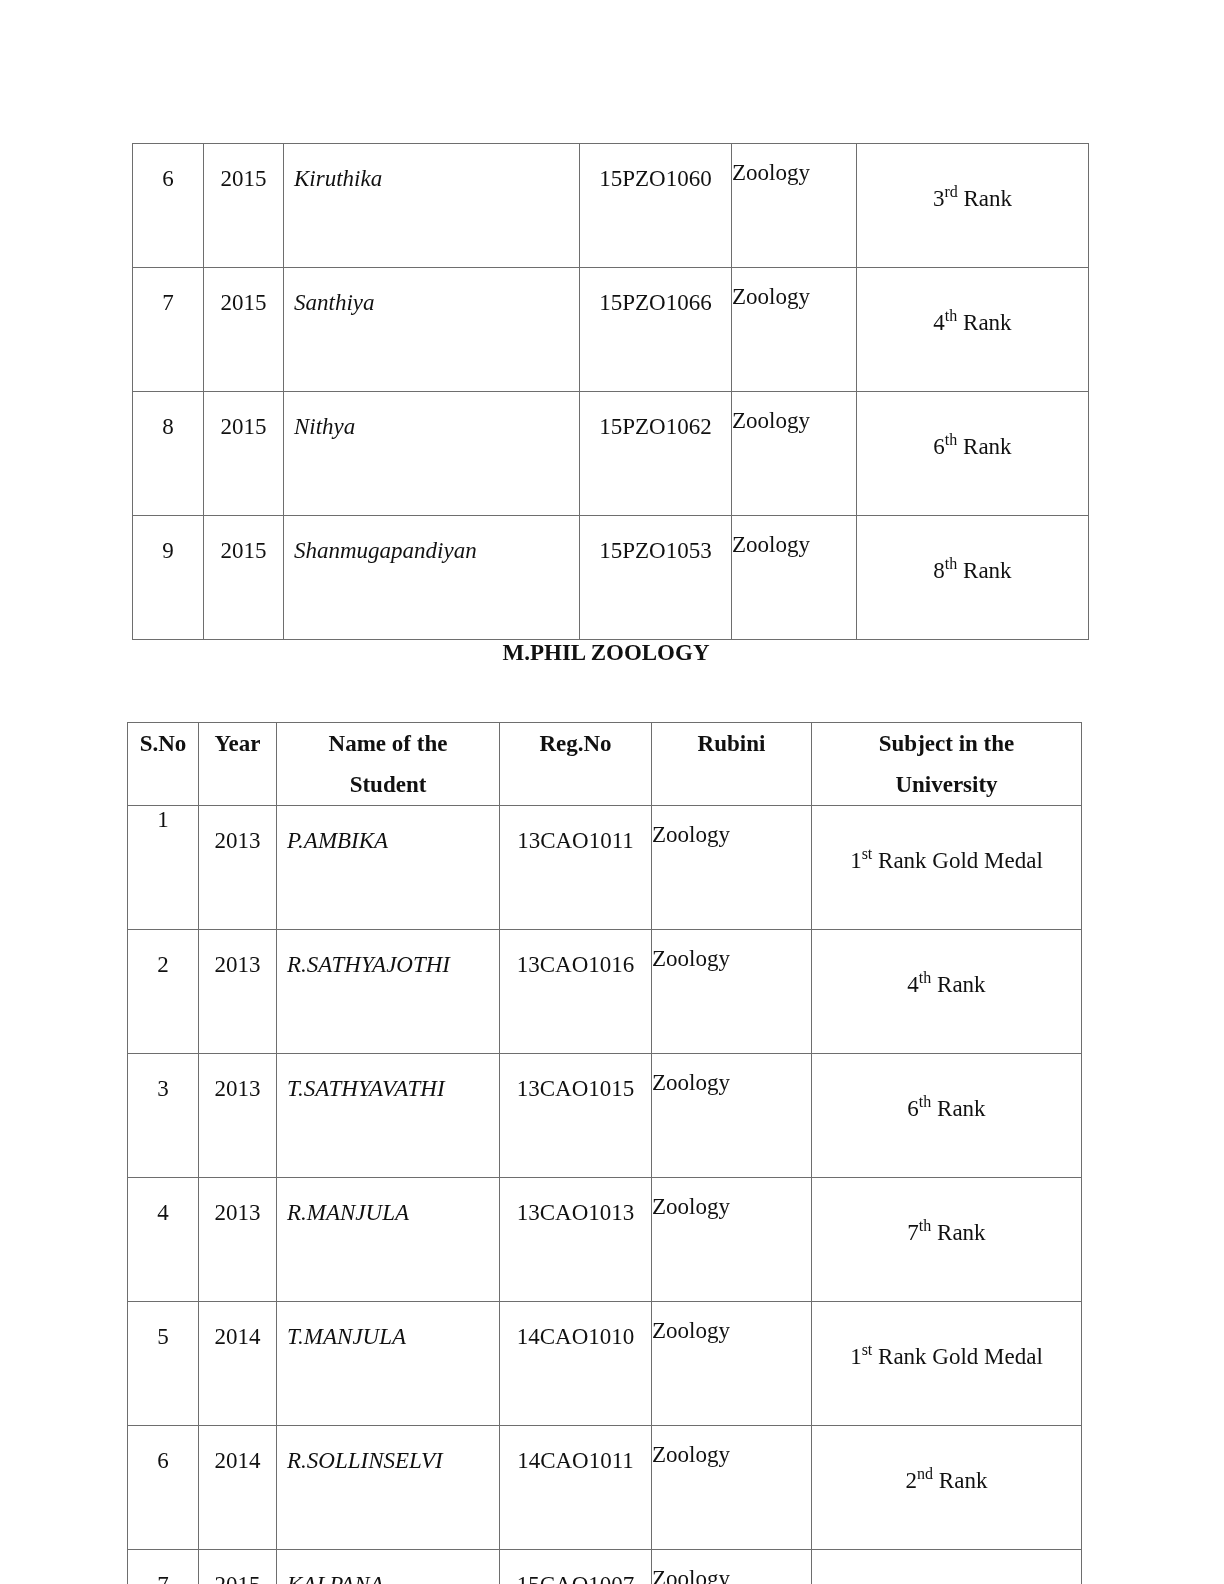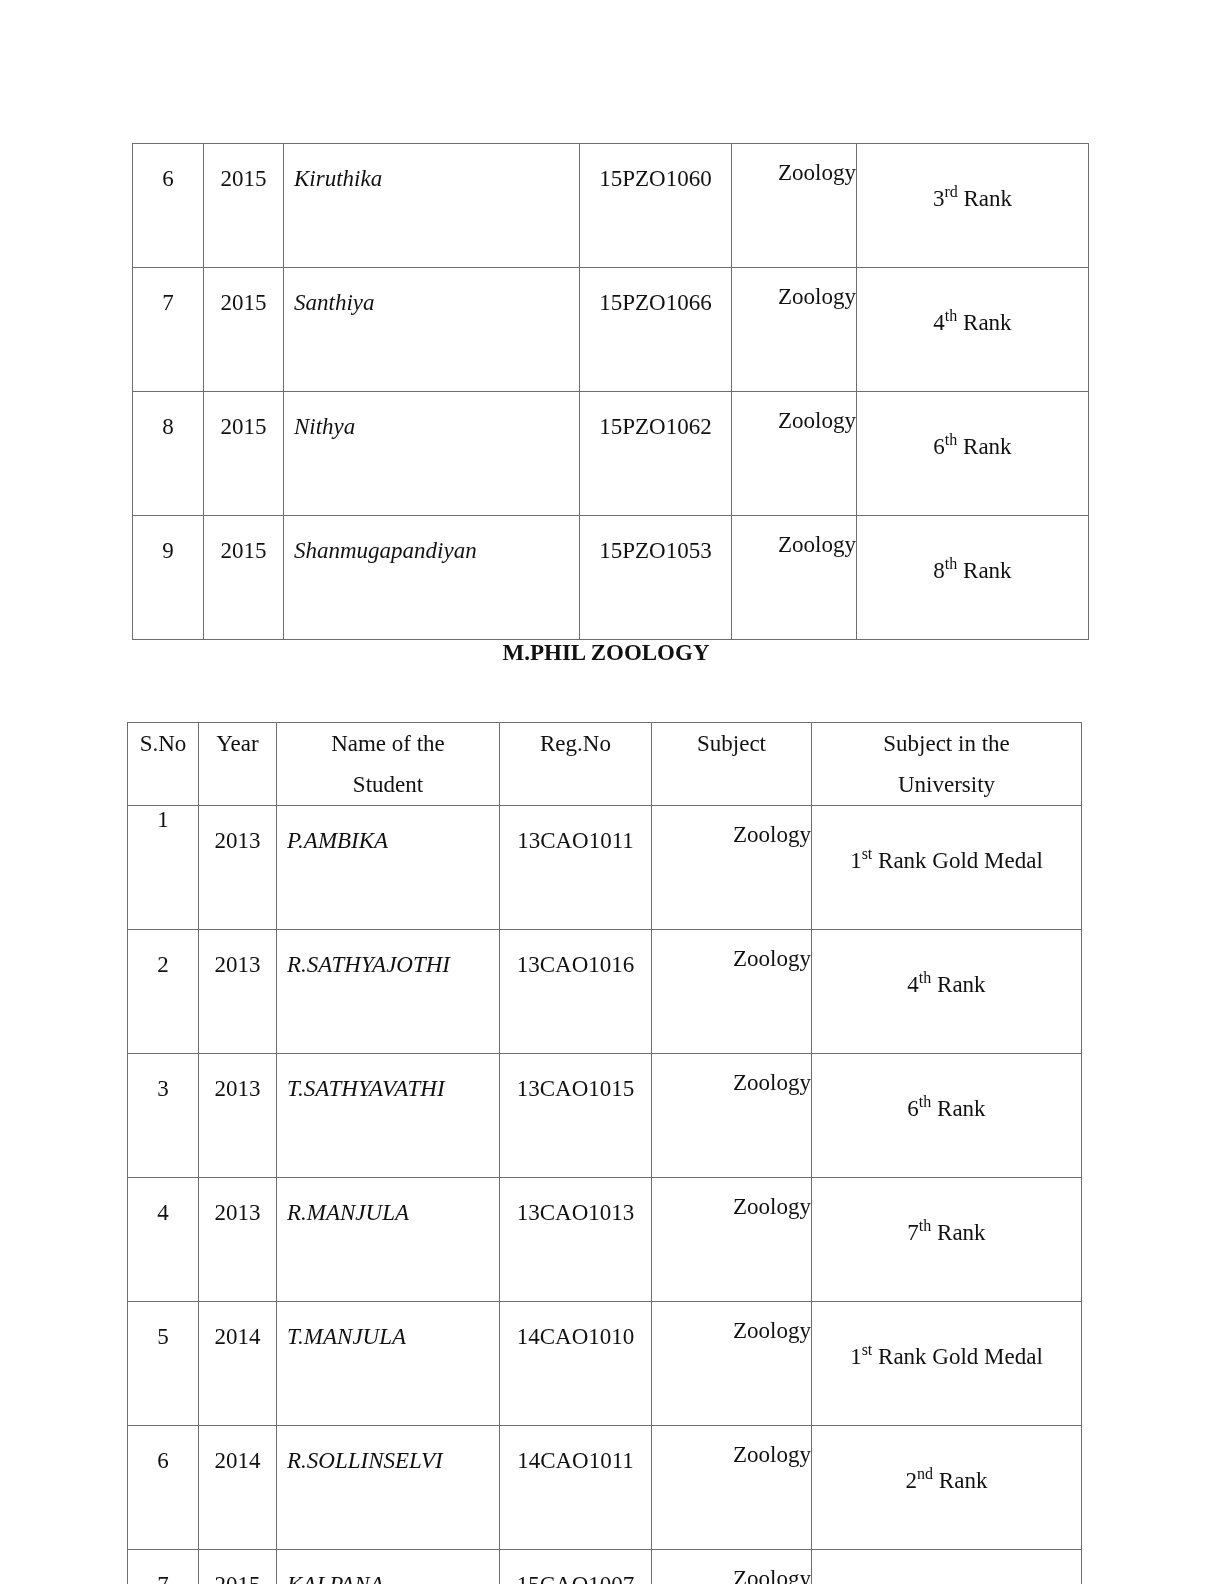--- a/index.html
+++ b/index.html
@@ -18,28 +18,28 @@
     border: 1.5px solid #6e6e6e;
     padding: 0;
     height: 82px;
     vertical-align: top;
     position: relative;
     font-weight: normal;
   }
   .c { text-align: center; }
   .l { text-align: left; padding-left: 10px; font-style: italic; }
   .mid { padding-top: 21px; line-height: 28px; }
-  .subj { padding-top: 15px; line-height: 28px; text-align: right; }
+  .subj { padding-top: 15px; line-height: 28px; text-align: left; }
   .rank { padding-top: 41px; line-height: 28px; text-align: center; }
   sup { font-size: 16px; line-height: 0; vertical-align: 9px; }
 
   #table-1 { left: 132px; top: 143px; width: 956px; }
   #table-2 { left: 127px; top: 722px; width: 954px; }
 
-  th { font-weight: normal; line-height: 41px; padding-top: 0; text-align: center; }
+  th { font-weight: bold; line-height: 41px; padding-top: 0; text-align: center; }
   .sno-top { padding-top: 2px; line-height: 24px; text-align: center; }
   .sno-top + td.mid { }
 
   #section-title {
     position: absolute; left: 0; width: 1212px; top: 640px;
     text-align: center; font-weight: bold; font-size: 23px;
   }
 </style>
 </head>
 <body>
@@ -99,21 +99,21 @@
     <col style="width:152px">
       <col style="width:160px">
       <col style="width:270px">
   </colgroup>
   <thead>
     <tr>
       <th>S.No</th>
       <th>Year</th>
       <th><span>Name of the</span><br><span>Student</span></th>
       <th>Reg.No</th>
-      <th>Subject</th>
+      <th>Rubini</th>
       <th><span>Subject in the</span><br><span>University</span></th>
     </tr>
   </thead>
   <tbody>
     <tr>
       <td class="sno-top">1</td>
       <td class="c mid">2013</td>
       <td class="l mid">P.AMBIKA</td>
       <td class="c mid">13CAO1011</td>
       <td class="subj">Zoology</td>

